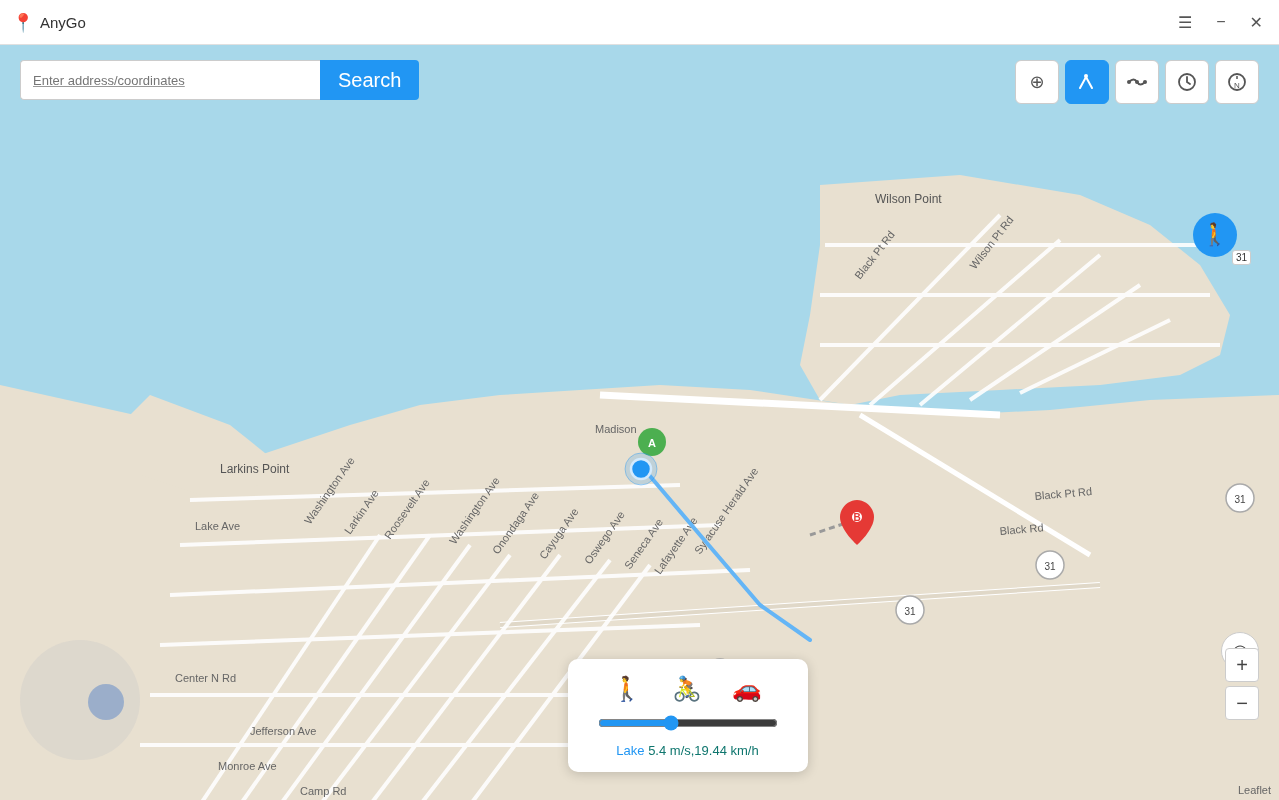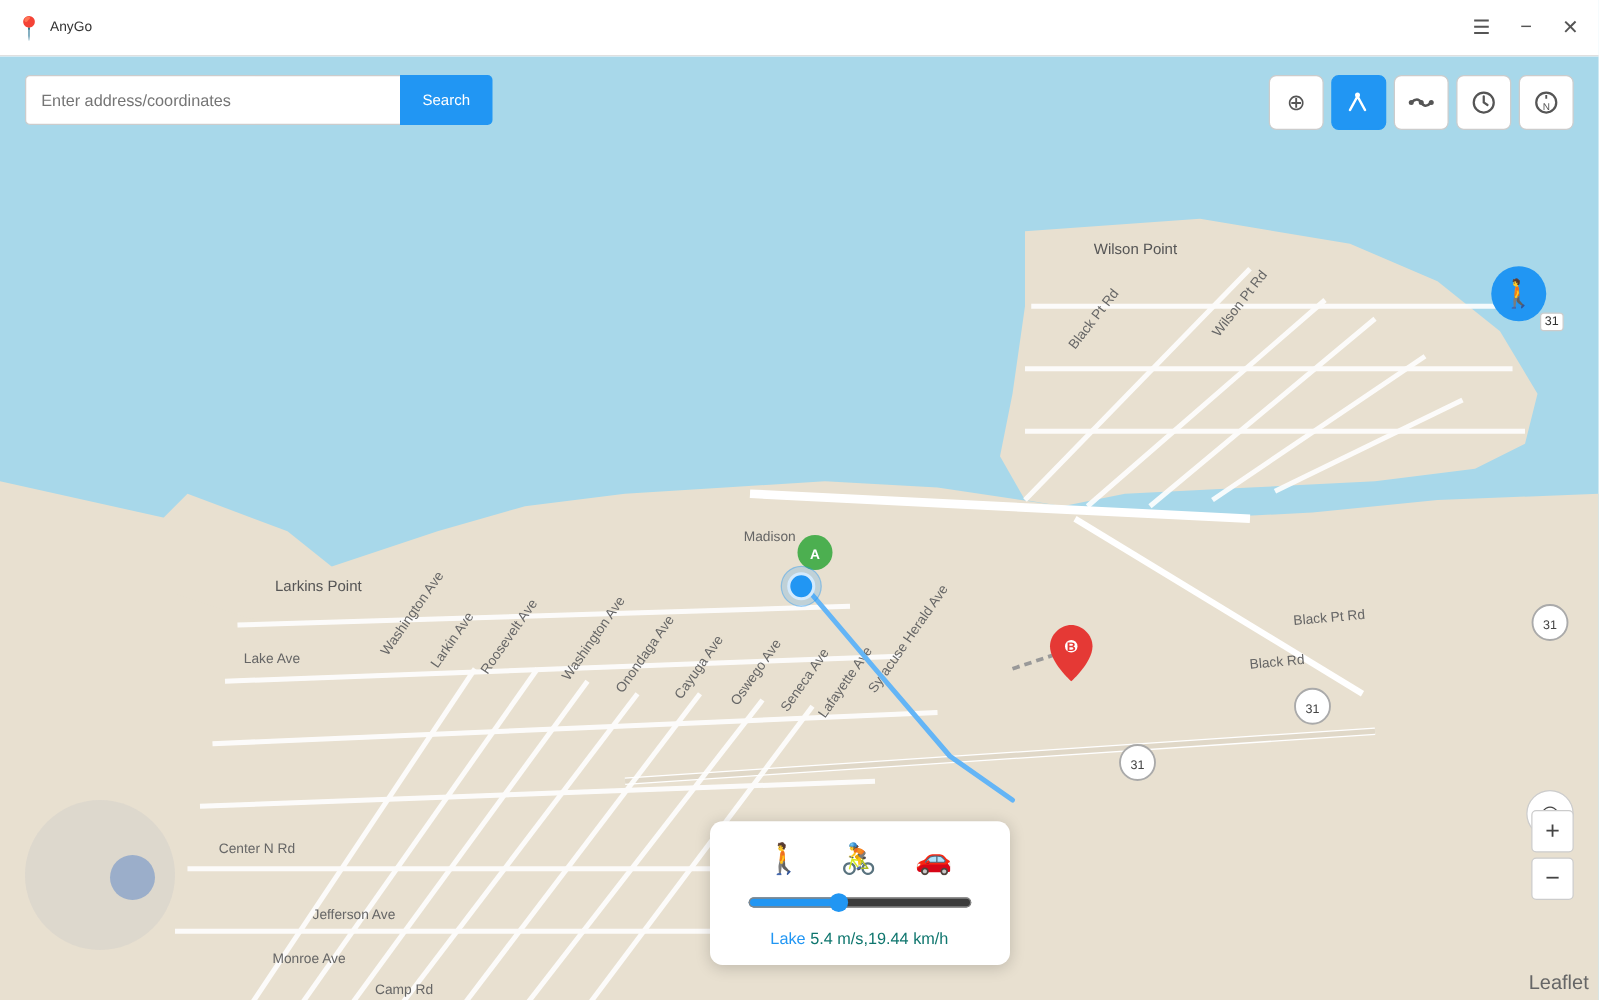--- a/index.html
+++ b/index.html
@@ -11,21 +11,21 @@
       background: #fff;
       border-bottom: 1px solid #e0e0e0;
       display: flex;
       align-items: center;
       justify-content: space-between;
       padding: 0 12px;
       user-select: none;
     }
     #titlebar-left { display: flex; align-items: center; gap: 8px; }
     #titlebar-logo { width: 20px; height: 20px; }
-    #titlebar-title { font-size: 11px; font-weight: 500; color: #333; }
+    #titlebar-title { font-size: 15px; font-weight: 500; color: #333; }
     #titlebar-controls { display: flex; align-items: center; gap: 16px; }
     .titlebar-btn { background: none; border: none; cursor: pointer; color: #555; font-size: 16px; padding: 2px 4px; }
 
     
     #searchbar {
       position: absolute;
       top: 60px;
       left: 20px;
       display: flex;
       gap: 0;
@@ -34,30 +34,31 @@
     #search-input {
       width: 300px;
       height: 40px;
       border: 1px solid #ccc;
       border-right: none;
       padding: 0 12px;
       font-size: 13px;
       outline: none;
       border-radius: 4px 0 0 4px;
       color: #999;
+      text-decoration: underline;
     }
     #search-btn {
       height: 40px;
       padding: 0 18px;
       background: #2196F3;
       color: #fff;
       border: none;
       border-radius: 0 4px 4px 0;
       cursor: pointer;
-      font-size: 12px;
+      font-size: 20px;
       font-weight: 500;
     }
 
     
     #toolbar {
       position: absolute;
       top: 60px;
       right: 20px;
       display: flex;
       gap: 6px;
@@ -207,21 +208,21 @@
       z-index: 100;
       font-size: 18px;
       color: #444;
     }
 
     
     #leaflet-credit {
       position: absolute;
       bottom: 4px;
       right: 8px;
-      font-size: 16px;
+      font-size: 11px;
       color: #666;
       z-index: 100;
     }
 
     
     #walker-icon {
       position: absolute;
       top: 168px;
       right: 42px;
       width: 44px;

